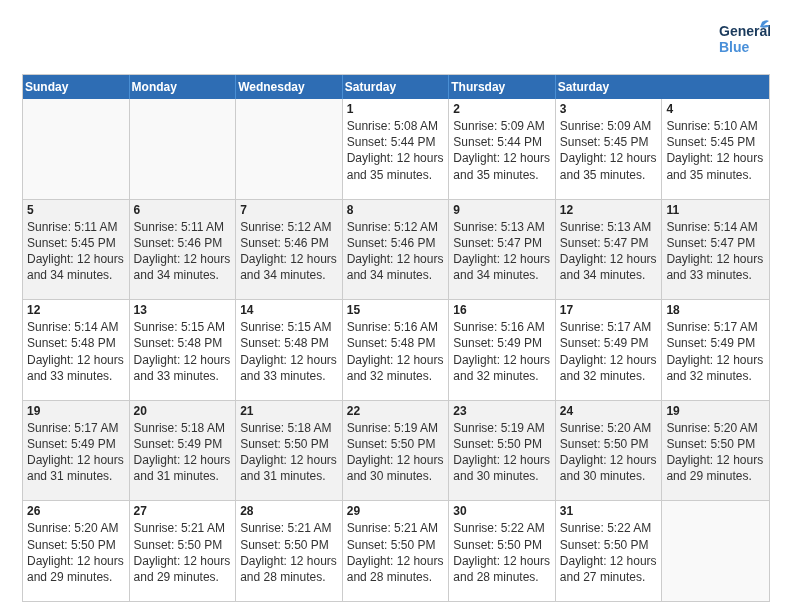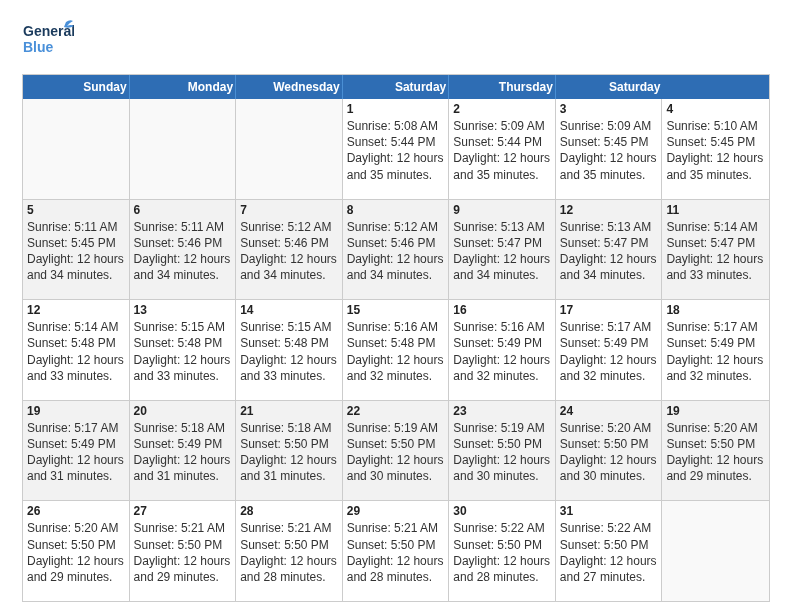--- a/index.html
+++ b/index.html
@@ -12,21 +12,21 @@
     }
     .page {
       width: 792px;
       height: 612px;
       padding: 18px 22px 10px 22px;
       display: flex;
       flex-direction: column;
     }
     .header {
       display: flex;
-      justify-content: flex-start;
+      justify-content: flex-end;
       align-items: flex-start;
       margin-bottom: 10px;
     }
     .logo {
       display: flex;
       flex-direction: column;
       align-items: flex-start;
     }
     .title-block {
       text-align: right;
@@ -49,21 +49,21 @@
     }
     .cal-header-row {
       display: grid;
       grid-template-columns: repeat(7, 1fr);
       background: #2e6db4;
     }
     .cal-header-cell {
       color: #fff;
       font-size: 12px;
       font-weight: bold;
-      text-align: right;
+      text-align: left;
       padding: 5px 2px;
       border-right: 1px solid #4a8fd4;
     }
     .cal-header-cell:last-child { border-right: none; }
     .cal-body {
       flex: 1;
       display: flex;
       flex-direction: column;
     }
     .cal-week {

